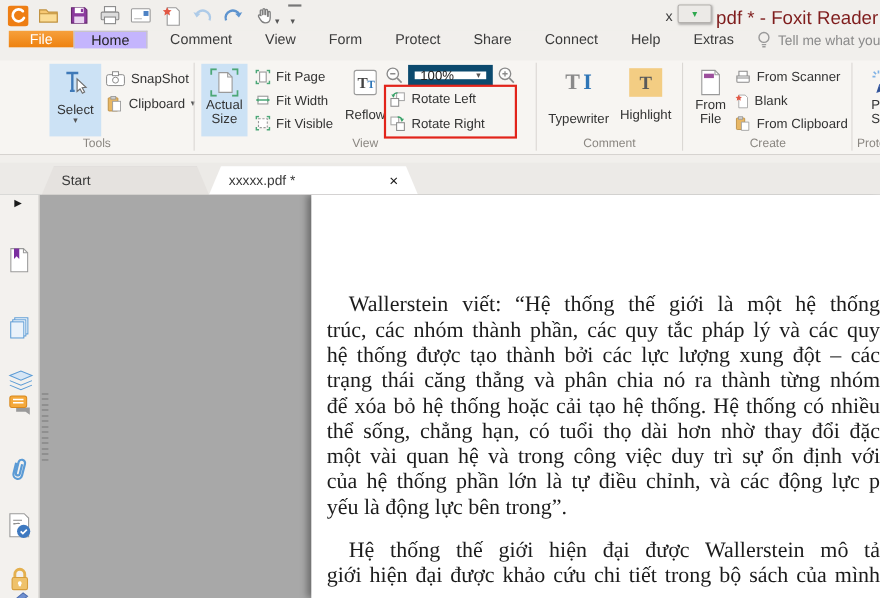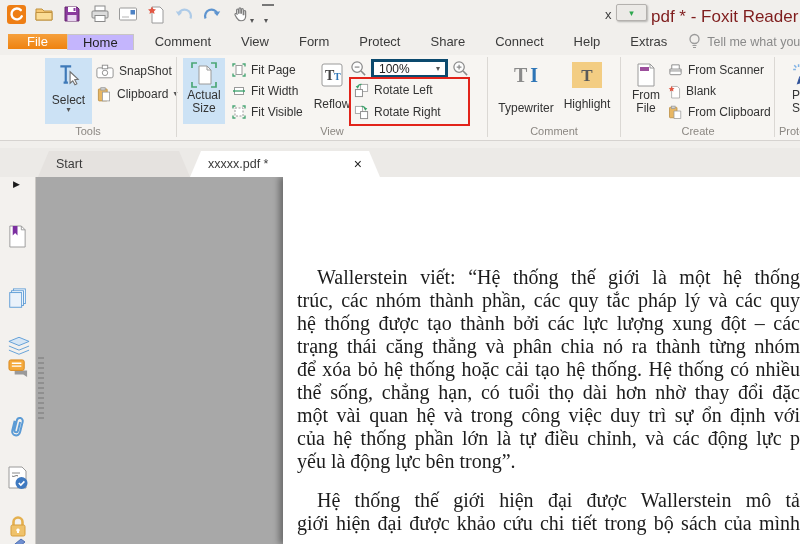--- a/index.html
+++ b/index.html
@@ -7,34 +7,34 @@
 body{position:relative;overflow:hidden;background:#f1efec;font-family:"Liberation Sans","DejaVu Sans",sans-serif;color:#3a3a3a;}
 .abs{position:absolute}
 svg{display:block}
 
 #titlebar{left:0;top:0;width:800px;height:28px;background:#f1efec;}
 .qat-icon{top:4px;width:20px;height:20px;display:flex;align-items:center;justify-content:center;}
 #title-left{left:605px;top:7px;font-size:13px;color:#3d3d3d}
 #title-right{left:651px;top:7px;font-size:17px;color:#7f1d1d;white-space:nowrap}
 #title-overlay{left:616px;top:4px;width:31px;height:17px;background:#eceae7;border:1px solid #b4b1ae;border-radius:2px;box-shadow:1px 1px 2px rgba(0,0,0,.25);display:flex;align-items:center;justify-content:center;font-size:9px;color:#2EA84E}
 
-#tabrow{left:0;top:28px;width:800px;height:27px;background:#f1efec;display:flex;align-items:center;}
+#tabrow{left:0;top:28px;width:800px;height:27px;background:#f1efec;display:flex;align-items:flex-start;}
 .rtab{display:flex;align-items:center;padding:0 15px;font-size:13px;color:#3b3b3b;white-space:nowrap}
 #tab-file{margin-left:8px;padding:0 19px;background:linear-gradient(#f6a03c,#ee8210);color:#fff;}
 #tab-home{background:#c4b5fd;border:1px solid #c9c6c3;border-bottom:none;color:#1f1f1f}
 #tellme{display:flex;align-items:center;gap:6px;margin-left:6px;color:#8a8a8a;font-size:12.5px;white-space:nowrap}
 
 #ribbon{left:0;top:55px;width:800px;height:86px;background:#f7f5f2;border-bottom:1px solid #d6d3d0}
 .gdiv{top:2px;width:1px;height:80px;background:#dbd8d4}
 .grplabel{top:70px;font-size:11px;color:#8b8782;text-align:center}
 .bigbtn{top:3px;height:66px;display:flex;flex-direction:column;align-items:center;font-size:12px;color:#333;text-align:center;line-height:13px;padding-top:4px}
 .sel{background:#cce2f5}
 .srow{height:20px;display:flex;align-items:center;gap:5px;font-size:12px;color:#333;white-space:nowrap}
 .caret{font-size:8px;color:#555;line-height:6px}
-#zoombox{left:371px;top:4px;width:77px;height:19px;background:#fff;border:3px solid #0c4a6e;display:flex;align-items:center;font-size:12px;color:#222;padding:0 5px;justify-content:space-between}
+#zoombox{left:371px;top:4px;width:77px;height:19px;background:#fff;border:6px solid #0c4a6e;display:flex;align-items:center;font-size:12px;color:#222;padding:0 5px;justify-content:space-between}
 #redbox{left:349px;top:22px;width:121px;height:49px;border:2px solid #e2231a}
 #highlight-chip{width:30px;height:26px;background:#f3cd83;display:flex;align-items:center;justify-content:center;font-family:"Liberation Serif",serif;font-weight:bold;font-size:17px;color:#5a5a5a}
 .tw-icon{font-family:"Liberation Serif",serif;font-weight:bold;font-size:20px;line-height:24px}
 
 #substrip{left:0;top:141px;width:800px;height:7px;background:#f1efec}
 #doctabs{left:0;top:148px;width:800px;height:29px;background:#eceae7}
 .dtab{position:absolute;top:3px;height:26px;clip-path:polygon(11px 0,calc(100% - 11px) 0,100% 100%,0 100%);display:flex;align-items:center;font-size:12.5px;color:#3a3a3a;padding:0 18px;filter:drop-shadow(0 0 1px #b7b4b1)}
 #dtab-start{left:38px;width:152px;background:#e5e2df}
 #dtab-doc{left:190px;width:190px;background:#fff;justify-content:space-between}
 #dtab-close{font-size:14px;color:#1c1c1c;line-height:14px}

